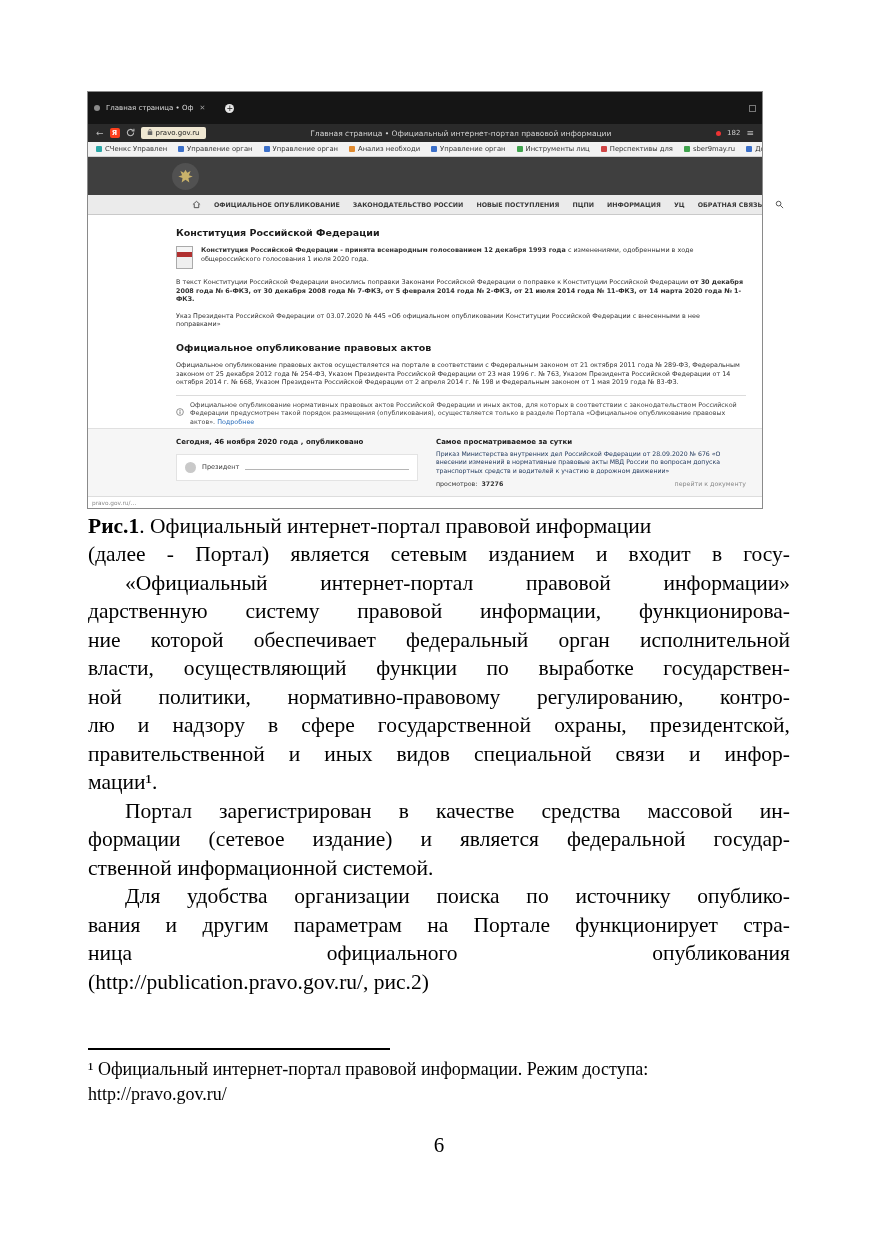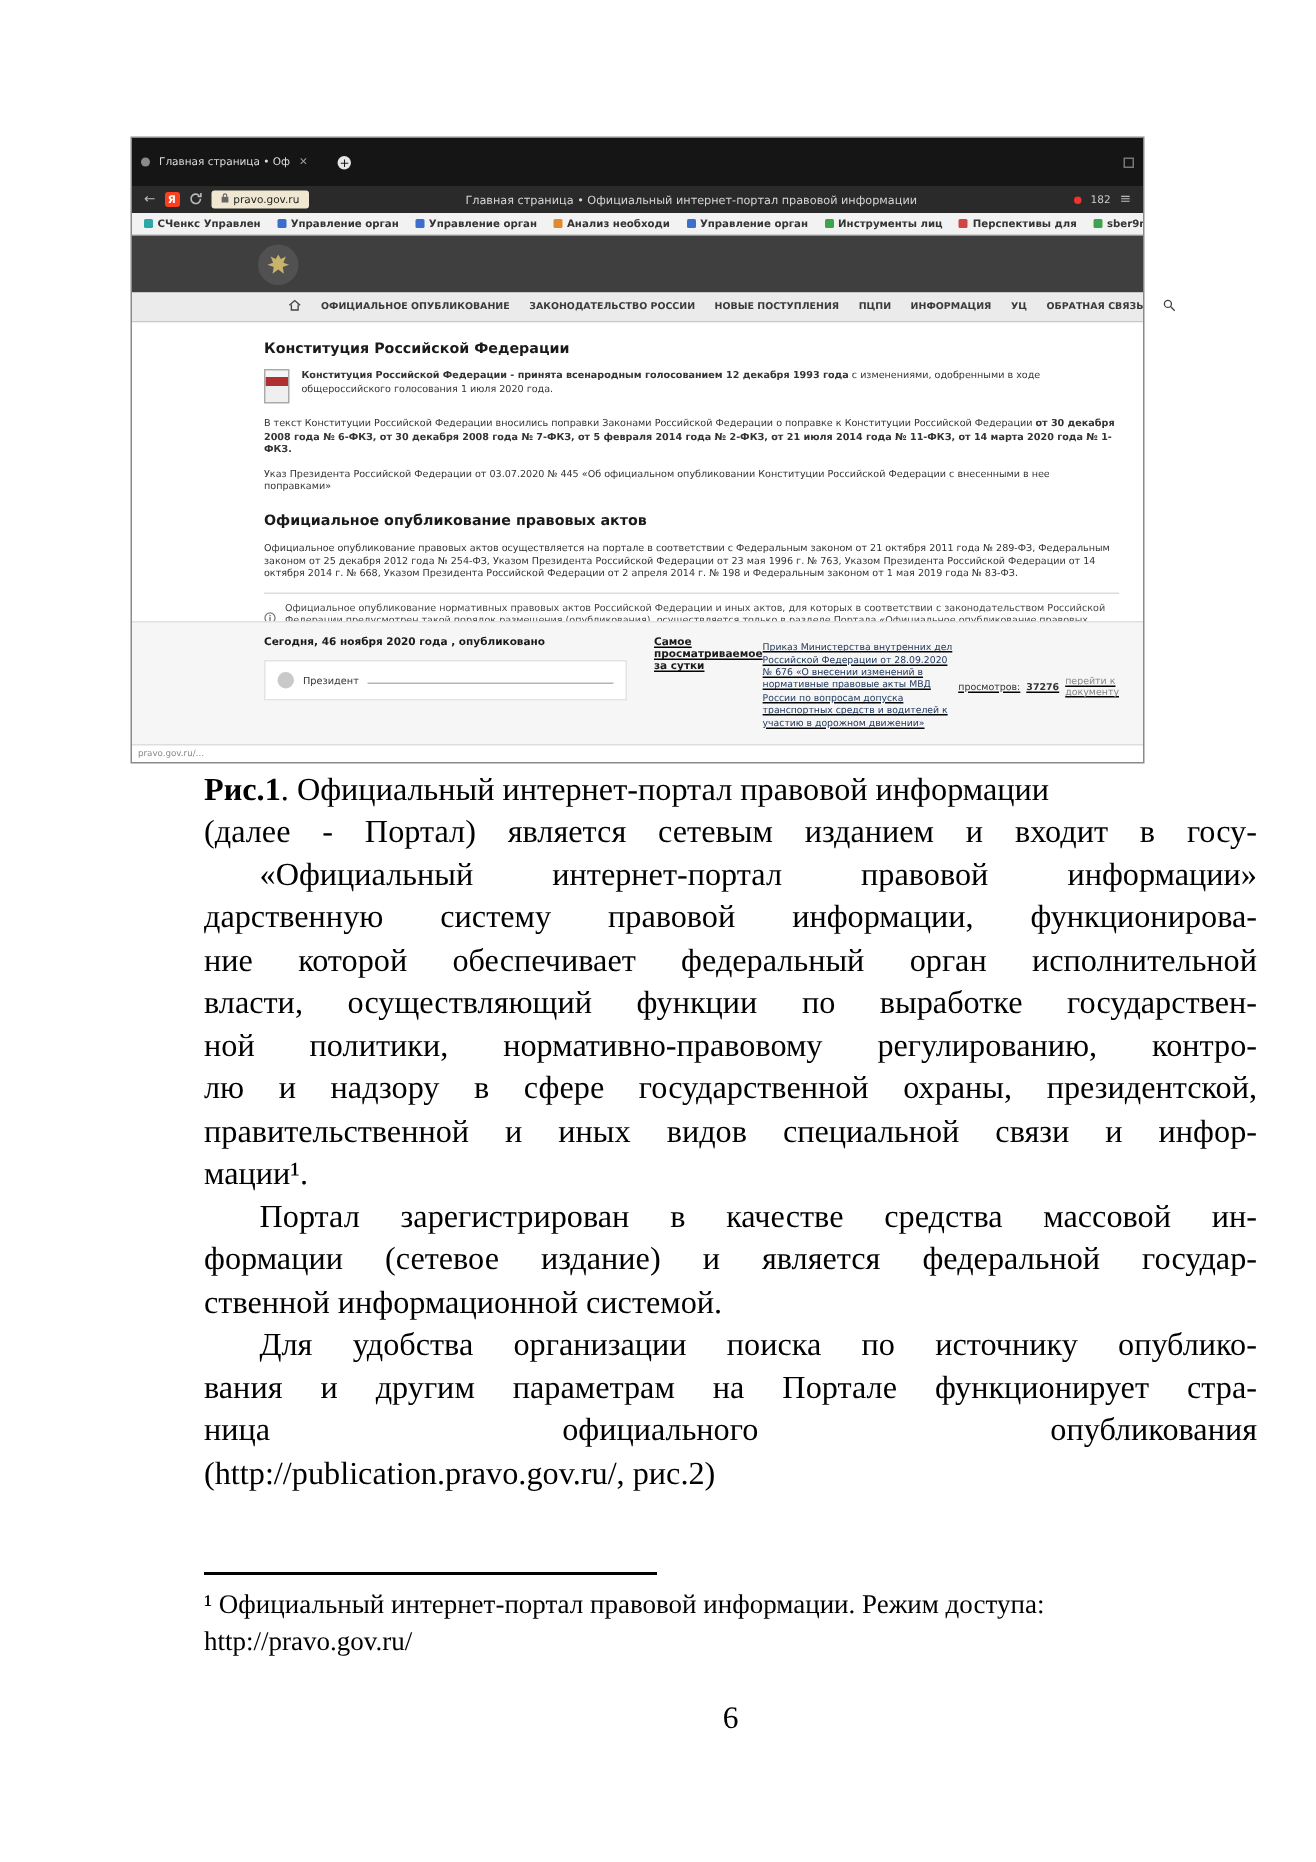--- a/index.html
+++ b/index.html
@@ -28,21 +28,21 @@
   .urlbox { display:flex; align-items:center; gap:3px; background:#efe7d2; color:#222;
             border-radius:2px; padding:1px 6px; font-size:7px; }
   .ptitle { flex:1; text-align:center; color:#d5d5d5; font-size:7.5px; white-space:nowrap;
             overflow:hidden; }
   .baddot { width:5px; height:5px; border-radius:50%; background:#e33; }
   .badge { color:#ccc; font-size:7px; }
   .menuicon { color:#bbb; font-size:9px; }
 
   .bookmarks { height:15px; background:#f2f2f2; border-bottom:1px solid #d0d0d0;
                display:flex; align-items:center; gap:11px; padding:0 8px; font-size:6.8px;
-               color:#333; white-space:nowrap; overflow:hidden; flex:0 0 auto;font-weight:bold; }
+               color:#333; white-space:nowrap; overflow:hidden; flex:0 0 auto; }
   .bm { display:flex; align-items:center; gap:3px; }
   .bmi { width:6px; height:6px; border-radius:1px; background:#3b6fc9; }
   .bm:nth-of-type(1) .bmi { background:#2aa7a7; }
   .bm:nth-of-type(4) .bmi { background:#e08a2e; }
   .bm:nth-of-type(6) .bmi { background:#3fa34d; }
   .bm:nth-of-type(7) .bmi { background:#d04545; }
   .bm:nth-of-type(8) .bmi { background:#3fa34d; }
 
   .siteheader { height:38px; background:#3f3f3f; display:flex; align-items:center;
                 gap:13px; padding-left:84px; flex:0 0 auto; }
@@ -67,36 +67,36 @@
   .note { display:flex; gap:6px; border-top:1px solid #dcdcdc; border-bottom:1px solid #dcdcdc;
           padding:5px 0; margin-bottom:8px; }
   .note .small { color:#444; }
   .link { color:#2a6ebb; cursor:pointer; }
   .bulletin { display:flex; align-items:center; gap:8px; margin:9px 0 6px 0; }
   .thumb-bul { flex:0 0 auto; width:15px; height:19px; background:#e0e0e0; border:1px solid #b5b5b5; }
 
   .band { flex:0 0 auto; background:#f6f6f6; border-top:1px solid #e0e0e0;
           display:flex; gap:18px; padding:9px 16px 9px 88px; }
   .band-left { flex:0 0 242px; }
-  .band-right { flex:1 1 auto; display:flex; flex-direction:row;text-decoration:underline; }
+  .band-right { flex:1 1 auto; display:flex; flex-direction:column; }
   .band-h { font-size:7px; font-weight:bold; color:#1a1a1a; }
   .prescard { margin-top:8px; background:#fff; border:1px solid #e3e3e3; padding:7px 8px;
               display:flex; align-items:center; gap:6px; }
   .avatar { width:11px; height:11px; border-radius:50%; background:#c9c9c9; flex:0 0 auto; }
   .preslabel { font-size:6.5px; color:#333; }
   .presline { flex:1 1 auto; border-bottom:1px solid #b5b5b5; height:1px; margin-top:4px; }
   .mv-doc { margin-top:4px; color:#223a5e; font-size:6.2px; line-height:8.4px; }
   .mv-meta { display:flex; align-items:center; gap:4px; margin-top:5px; font-size:6.3px; color:#333; }
   .goto { margin-left:auto; color:#888; }
 
   .statusbar { flex:0 0 auto; height:12px; background:#fff; border-top:1px solid #ddd;
                font-size:5.8px; color:#888; display:flex; align-items:center; padding-left:4px; }
 
   
-  .doc { position:absolute; left:88px; top:512px; width:702px;margin-left:48px; }
+  .doc { position:absolute; left:88px; top:512px; width:702px; }
   .caption { font-size:21.5px; line-height:28px; }
   .cap-b { font-weight:bold; }
   .para { font-size:21.5px; line-height:28.5px; }
   .pl { text-align:justify; text-align-last:justify; }
   .pl.end { text-align:justify; text-align-last:left; }
   .pl.indent { text-indent:37px; }
   .fnrule { width:302px; border-top:2px solid #000; margin-top:52px; }
   .fn { font-size:18px; line-height:25px; margin-top:7px; }
   .pageno { text-align:center; font-size:21px; margin-top:26px; }
 </style>

